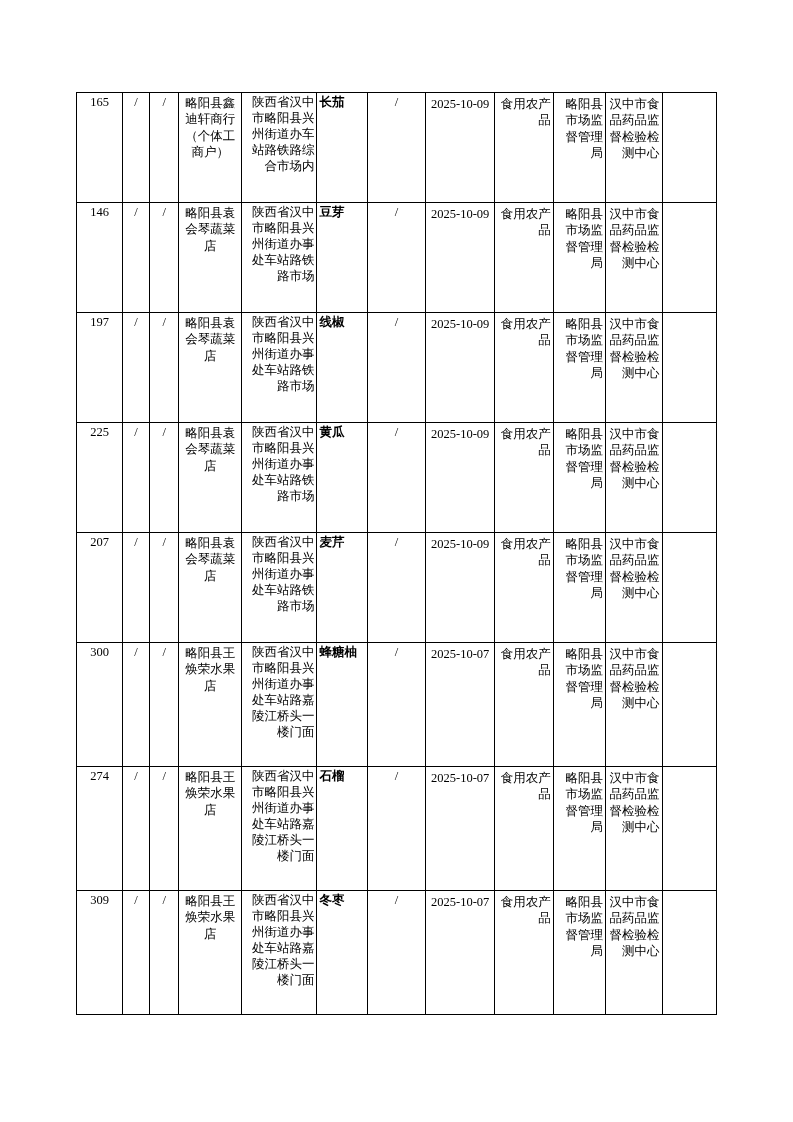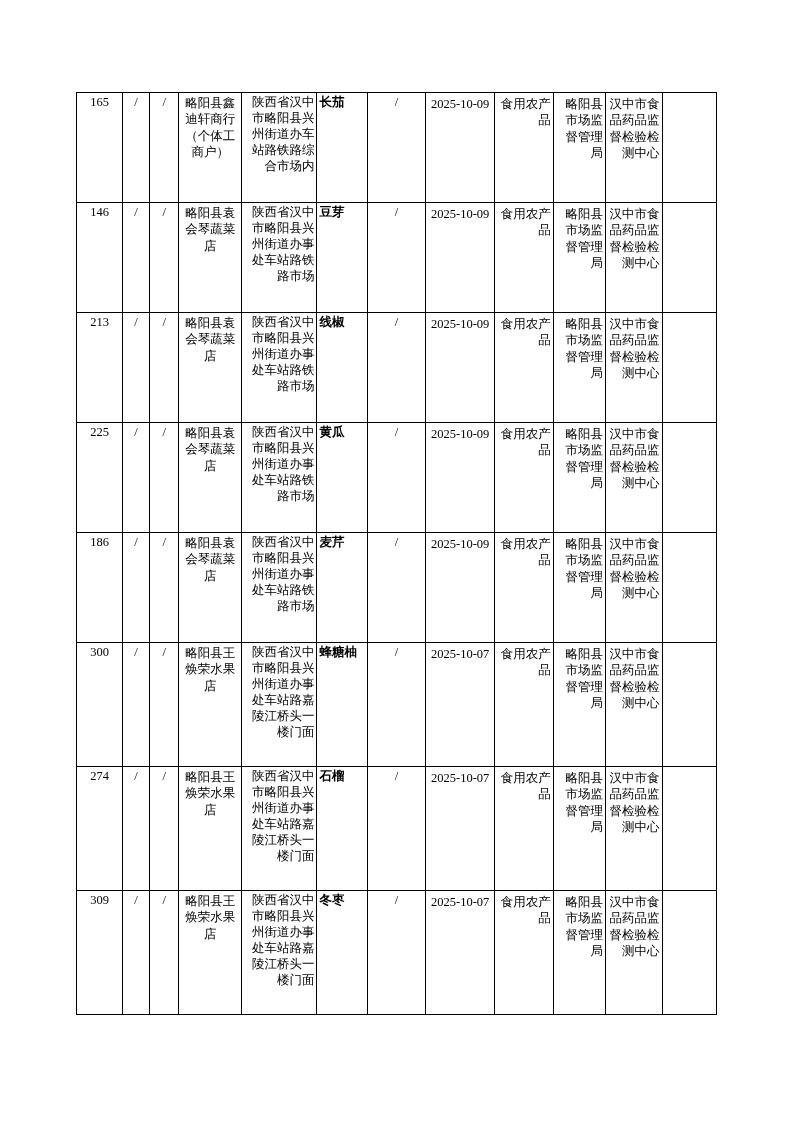--- a/index.html
+++ b/index.html
@@ -240,21 +240,21 @@
         <td class="labcell">
           <div class="cell">汉中市食品药品监督检验检测中心</div>
         </td>
         <td class="emptycell">
           <div class="cell"></div>
         </td>
       </tr>
 
       <tr style="height:110px">
         <td class="idx">
-          <div class="cell nowrapnum">213</div>
+          <div class="cell nowrapnum">197</div>
         </td>
         <td class="slashcell">
           <div class="cell">/</div>
         </td>
         <td class="slashcell">
           <div class="cell">/</div>
         </td>
         <td class="shopcell">
           <div class="cell">略阳县袁会琴蔬菜店</div>
         </td>
@@ -318,21 +318,21 @@
         <td class="labcell">
           <div class="cell">汉中市食品药品监督检验检测中心</div>
         </td>
         <td class="emptycell">
           <div class="cell"></div>
         </td>
       </tr>
 
       <tr style="height:110px">
         <td class="idx">
-          <div class="cell nowrapnum">186</div>
+          <div class="cell nowrapnum">207</div>
         </td>
         <td class="slashcell">
           <div class="cell">/</div>
         </td>
         <td class="slashcell">
           <div class="cell">/</div>
         </td>
         <td class="shopcell">
           <div class="cell">略阳县袁会琴蔬菜店</div>
         </td>

